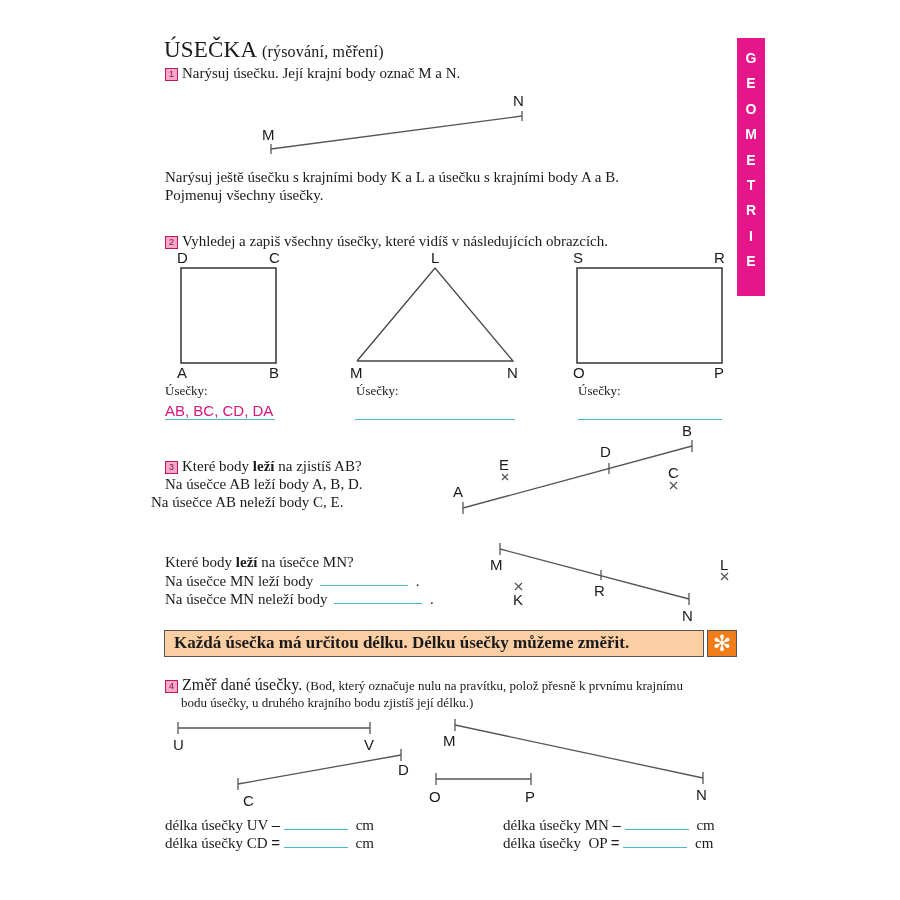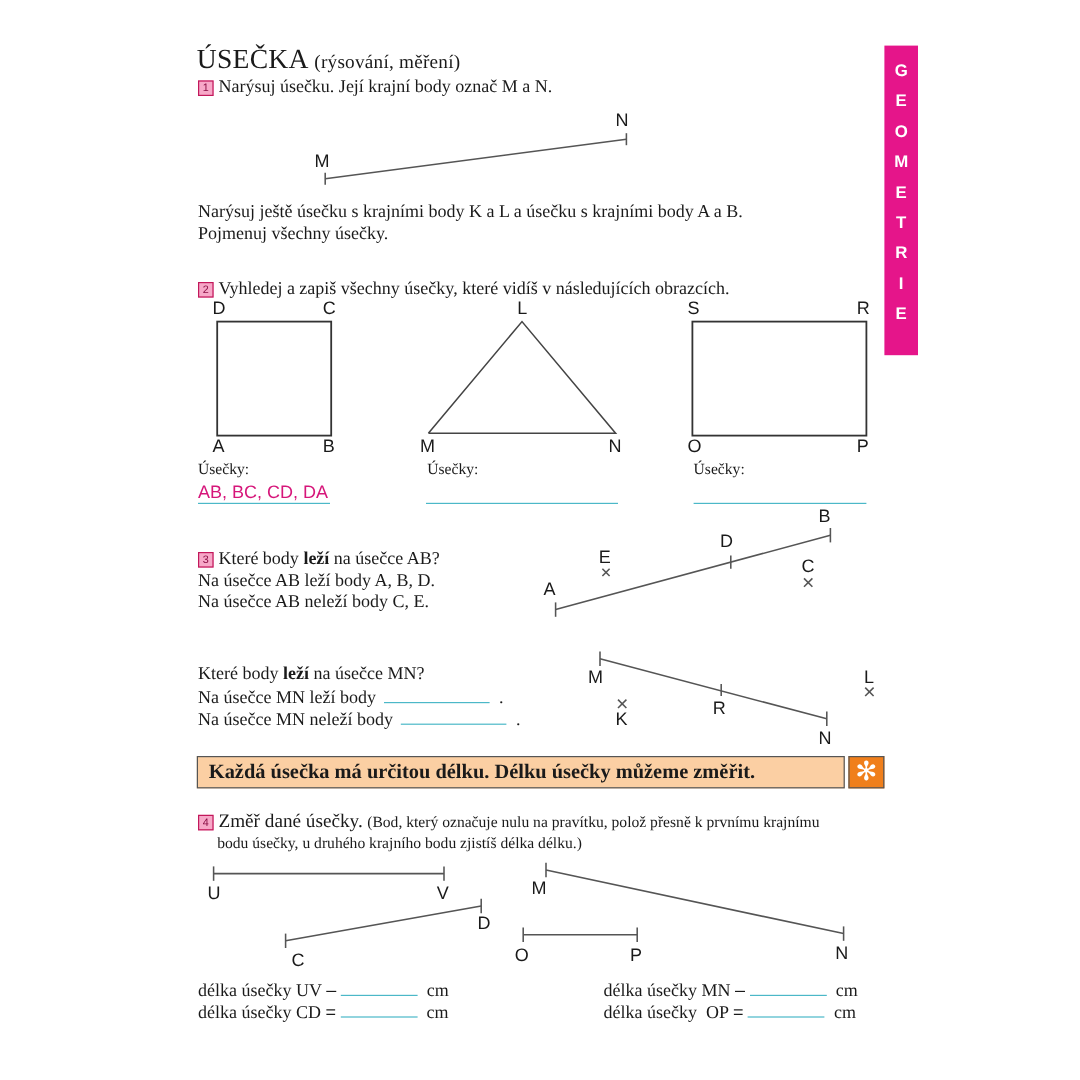--- a/index.html
+++ b/index.html
@@ -133,24 +133,24 @@
 
 <div class="abs t label-u" style="left:165px;top:382px;">Úsečky:</div>
 <div class="abs t label-u" style="left:356px;top:382px;">Úsečky:</div>
 <div class="abs t label-u" style="left:578px;top:382px;">Úsečky:</div>
 
 <div class="abs answer blank" style="left:165px;top:402px;width:110px;">AB, BC, CD, DA</div>
 <div class="abs blank" style="left:355px;top:402px;width:160px;height:17px;"></div>
 <div class="abs blank" style="left:578px;top:402px;width:144px;height:17px;"></div>
 
 <div class="abs t" style="left:165px;top:457px;">
-  <span class="num">3</span><span>Které body </span><b>leží</b><span> na úsečce AB?</span>
+  <span class="num">3</span><span>Které body </span><b>leží</b><span> na zjistíš AB?</span>
 </div>
 <div class="abs t" style="left:165px;top:475px;">Na úsečce AB leží body A, B, D.</div>
-<div class="abs t" style="left:165px;top:493px;">Na úsečce AB neleží body C, E.</div>
+<div class="abs t" style="left:151px;top:493px;">Na úsečce AB neleží body C, E.</div>
 
 <div class="abs pt" style="left:453px;top:484px;">A</div>
 <div class="abs pt" style="left:682px;top:423px;">B</div>
 <div class="abs pt" style="left:600px;top:444px;">D</div>
 <div class="abs pt" style="left:499px;top:457px;">E</div>
 <div class="abs pt" style="left:668px;top:465px;">C</div>
 
 <div class="abs t" style="left:165px;top:553px;">
   <span>Které body </span><b>leží</b><span> na úsečce MN?</span>
 </div>
@@ -174,21 +174,21 @@
 <div class="abs note"></div>
 <div class="abs t note-text">
   <span>Každá úsečka má určitou </span><b>délku</b><span>. Délku úsečky můžeme změřit.</span>
 </div>
 <div class="abs star">✻</div>
 
 <div class="abs t" style="left:165px;top:676px;">
   <span class="num">4</span><span style="font-size:16px">Změř dané úsečky.</span>
   <span style="font-size:13px">(Bod, který označuje nulu na pravítku, polož přesně k prvnímu krajnímu</span>
 </div>
-<div class="abs t" style="left:181px;top:694px;font-size:13px;">bodu úsečky, u druhého krajního bodu zjistíš délka délku.)</div>
+<div class="abs t" style="left:181px;top:694px;font-size:13px;">bodu úsečky, u druhého krajního bodu zjistíš její délku.)</div>
 
 <div class="abs pt" style="left:173px;top:737px;">U</div>
 <div class="abs pt" style="left:364px;top:737px;">V</div>
 <div class="abs pt" style="left:243px;top:793px;">C</div>
 <div class="abs pt" style="left:398px;top:762px;">D</div>
 <div class="abs pt" style="left:443px;top:733px;">M</div>
 <div class="abs pt" style="left:696px;top:787px;">N</div>
 <div class="abs pt" style="left:429px;top:789px;">O</div>
 <div class="abs pt" style="left:525px;top:789px;">P</div>
 

